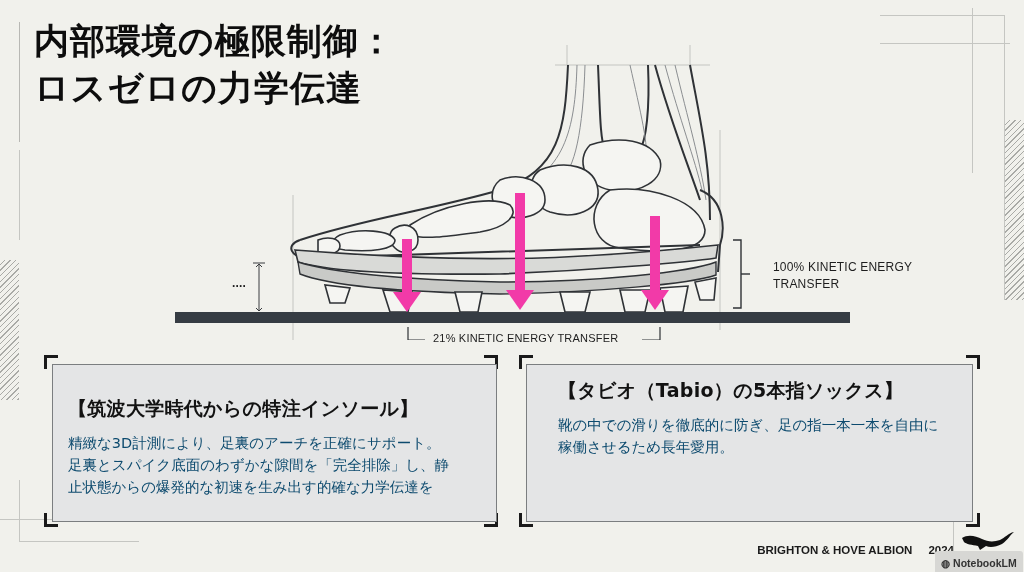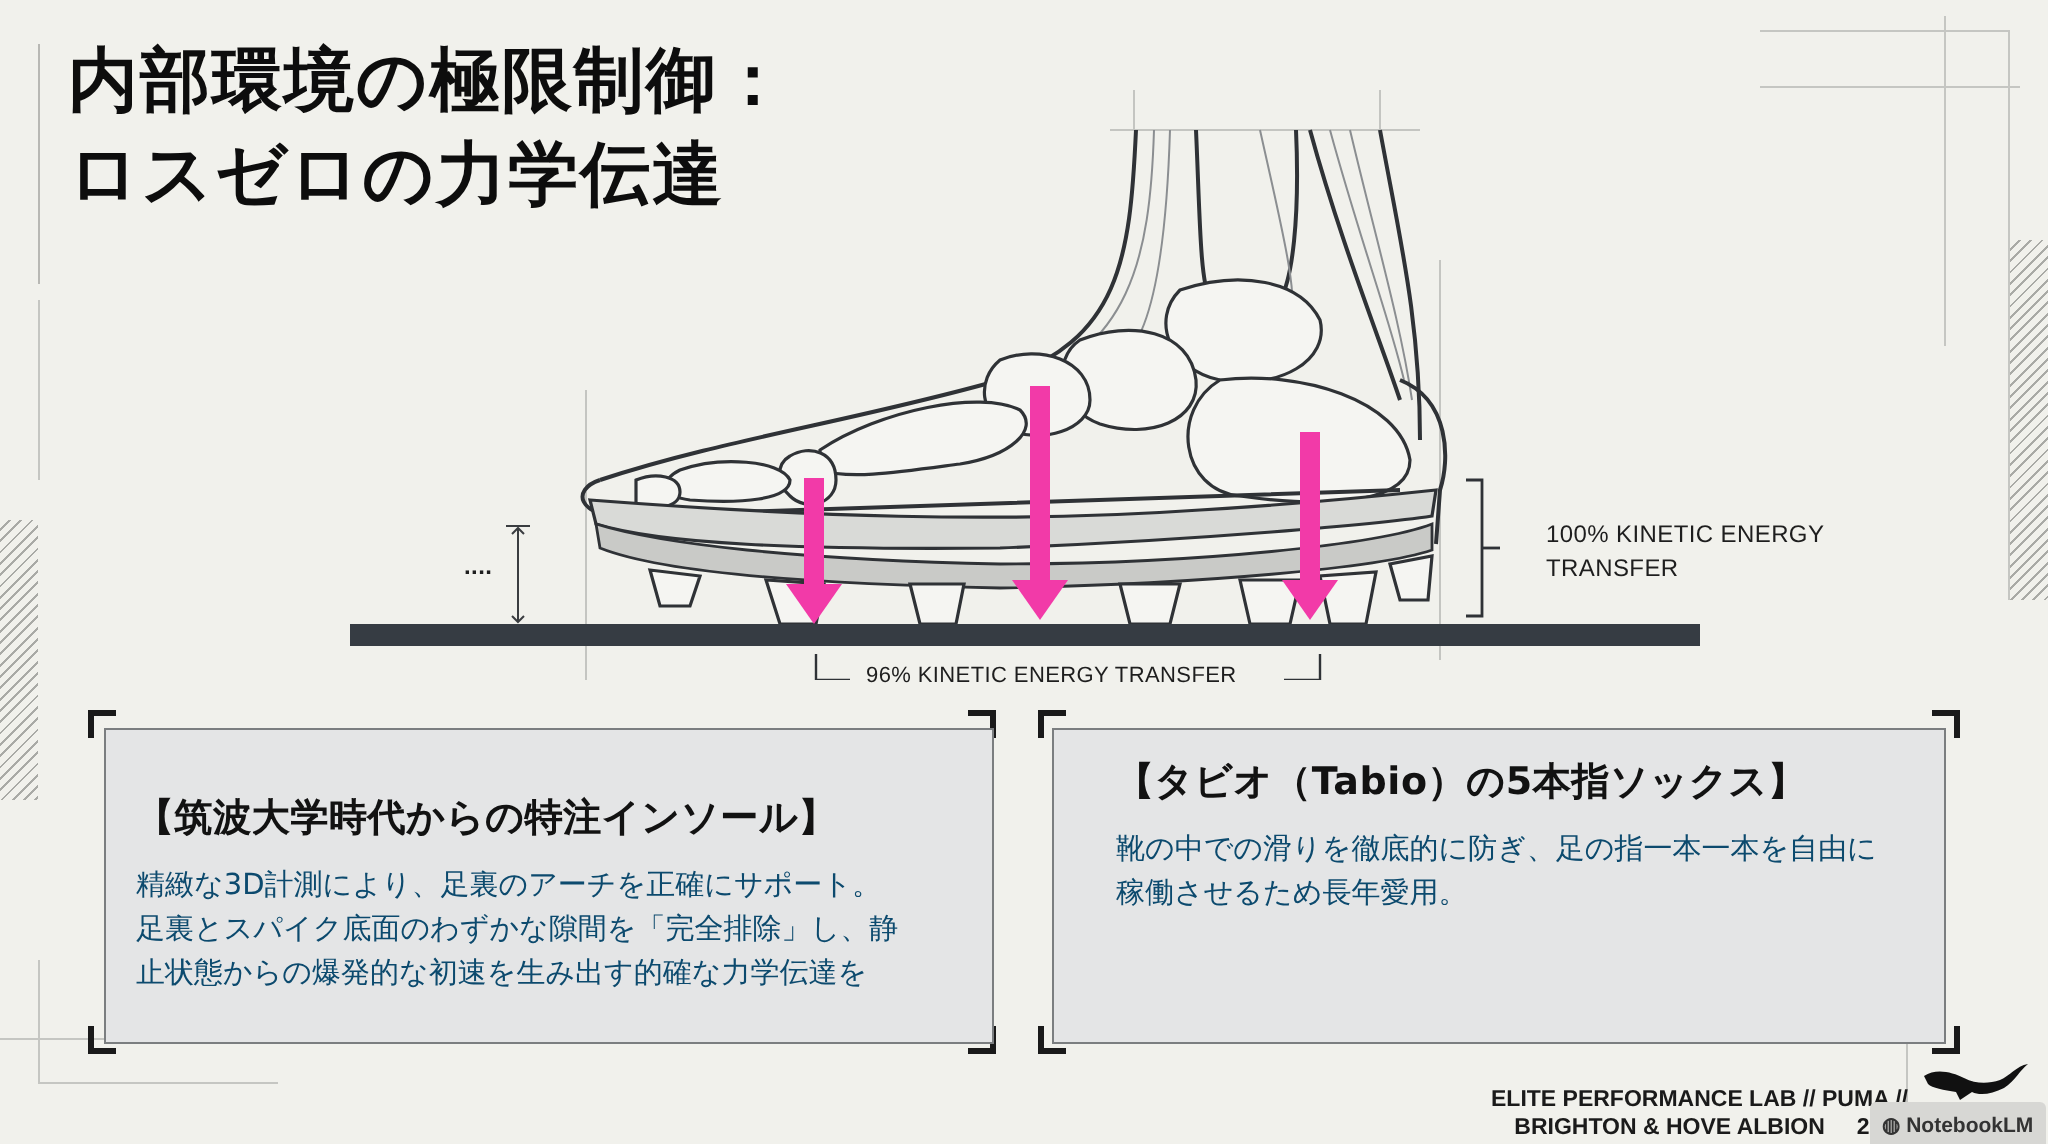--- a/index.html
+++ b/index.html
@@ -154,21 +154,21 @@
 
 <div class="abs ground"></div>
 
 <div class="abs label-small dots">....</div>
 
 <div class="abs label-small label-right">
   <div>100% KINETIC ENERGY</div>
   <div>TRANSFER</div>
 </div>
 
-<div class="abs label-small" style="left:433px;top:332px;font-size:11px;">96% KINETIC ENERGY TRANSFER</div>
+<div class="abs label-small" style="left:433px;top:332px;font-size:11px;">21% KINETIC ENERGY TRANSFER</div>
 
 <div class="abs corner c-pink tl" style="left:44px;top:355px;"></div>
 <div class="abs corner c-cyan bl" style="left:44px;top:513px;"></div>
 <div class="abs corner c-cyan tr" style="left:484px;top:355px;"></div>
 <div class="abs corner c-pink br" style="left:484px;top:513px;"></div>
 <div class="abs card" style="left:52px;top:364px;width:445px;height:158px;padding:31px 15px;">
   <h2>【筑波大学時代からの特注インソール】</h2>
   <div style="margin-top:10px;">
     <p>精緻な3D計測により、足裏のアーチを正確にサポート。</p>
     <p>足裏とスパイク底面のわずかな隙間を「完全排除」し、静</p>
@@ -182,21 +182,20 @@
 <div class="abs corner c-pink br" style="left:966px;top:513px;"></div>
 <div class="abs card" style="left:526px;top:364px;width:447px;height:158px;padding:13px 31px;">
   <h2>【タビオ（Tabio）の5本指ソックス】</h2>
   <div style="margin-top:10px;">
     <p>靴の中での滑りを徹底的に防ぎ、足の指一本一本を自由に</p>
     <p>稼働させるため長年愛用。</p>
   </div>
 </div>
 
 <div class="abs footer">
-  <div>ELITE PERFORMANCE LAB // PUMA //</div>
   <div style="white-space:pre;">BRIGHTON &amp; HOVE ALBION     2024</div>
 </div>
 <svg class="abs" style="left:960px;top:530px;" width="56" height="22" viewBox="0 0 56 22">
   <path d="M2 8 C 8 4, 16 6, 22 9 C 28 12, 34 12, 40 10 C 45 8, 48 3, 54 2 C 50 5, 48 10, 42 14 C 36 17, 30 18, 26 16 L 20 20 L 18 16 C 12 15, 6 14, 4 12 Z" fill="#111"></path>
 </svg>
 <div class="abs badge">
   <span>◍ </span><span>NotebookLM</span>
 </div>
 
 </body></html>

